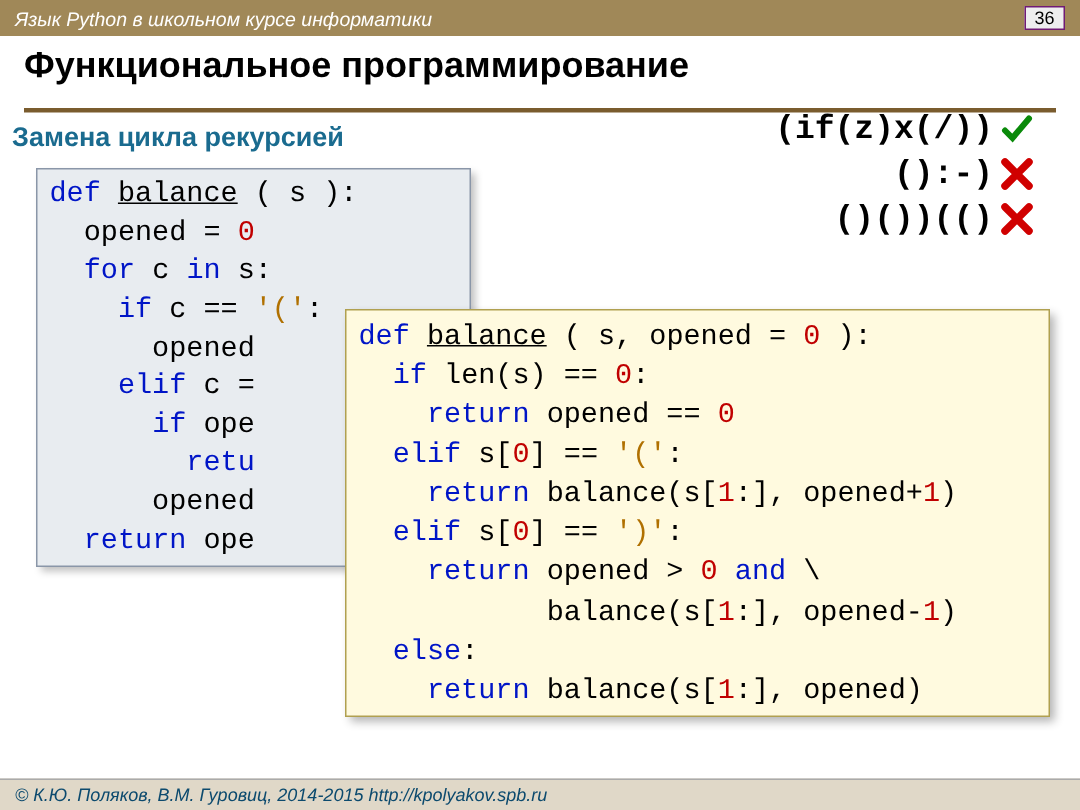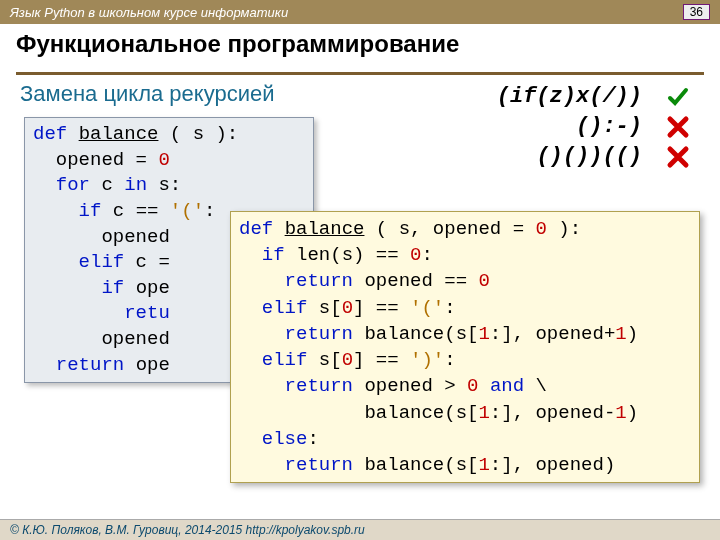--- a/index.html
+++ b/index.html
@@ -27,23 +27,23 @@
     font-weight: bold;
     padding: 6px 16px 14px;
   }
   .title-underline {
     height: 3px;
     background: #7a5c2e;
     margin: 0 16px 6px;
   }
   .subtitle {
     color: #1a6b8f;
-    font-size: 22px;
-    font-weight: normal;
-    padding: 0 20px 4px;
+    font-size: 18px;
+    font-weight: bold;
+    padding: 0 8px 4px;
   }
   .content { position: relative; height: 430px; }
   .code1 {
     position: absolute;
     left: 24px; top: 6px;
     width: 290px;
     background: #e8ecf0;
     border: 1px solid #8a96a8;
     box-shadow: 3px 3px 5px rgba(0,0,0,0.25);
     font-family: "Courier New", monospace;
@@ -54,21 +54,21 @@
   }
   .examples {
     position: absolute;
     right: 30px;
     top: -32px;
     font-family: "Courier New", monospace;
     font-size: 22px;
     font-weight: bold;
     text-align: right;
   }
-  .examples .row { display:flex; align-items:flex-end; justify-content:flex-end; gap:24px; height:30px;font-style:italic;}
+  .examples .row { display:flex; align-items:flex-start; justify-content:flex-end; gap:4px; height:30px;}
   .icon { display:inline-block; width:24px; height:24px;}
   .code2 {
     position: absolute;
     left: 230px; top: 100px;
     width: 470px;
     background: #fffadf;
     border: 1px solid #b0a050;
     box-shadow: 3px 3px 6px rgba(0,0,0,0.3);
     font-family: "Courier New", monospace;
     font-size: 19px;

